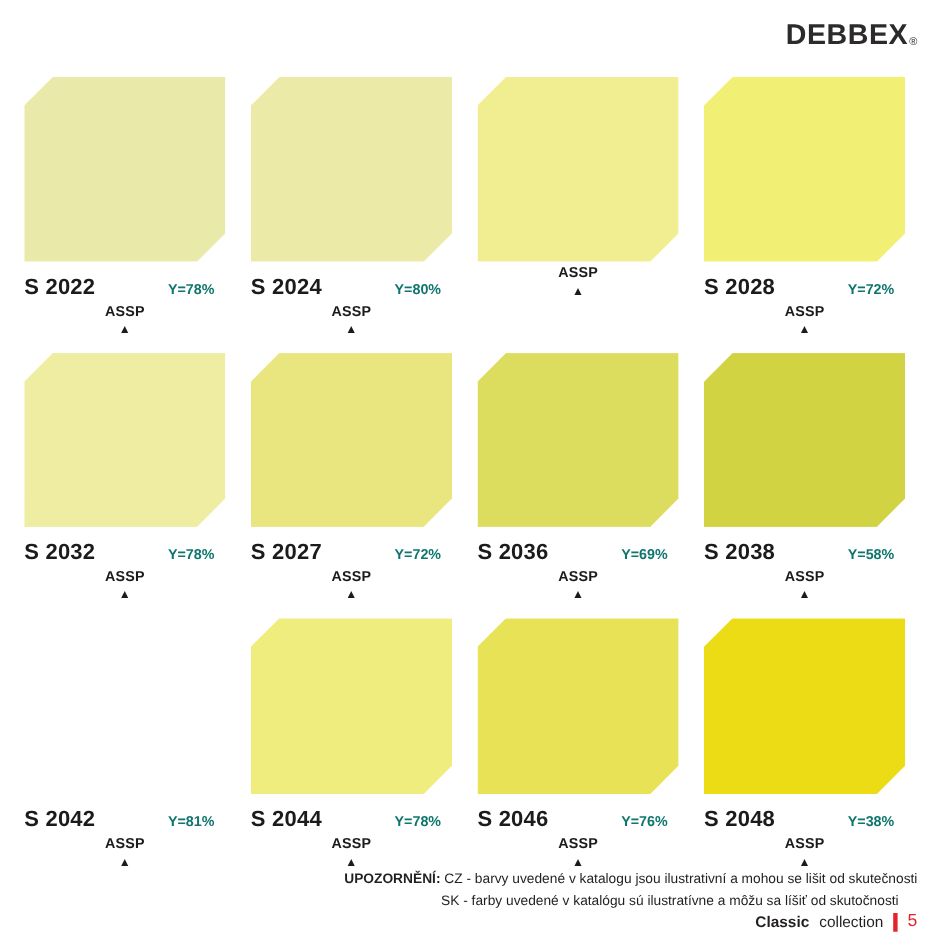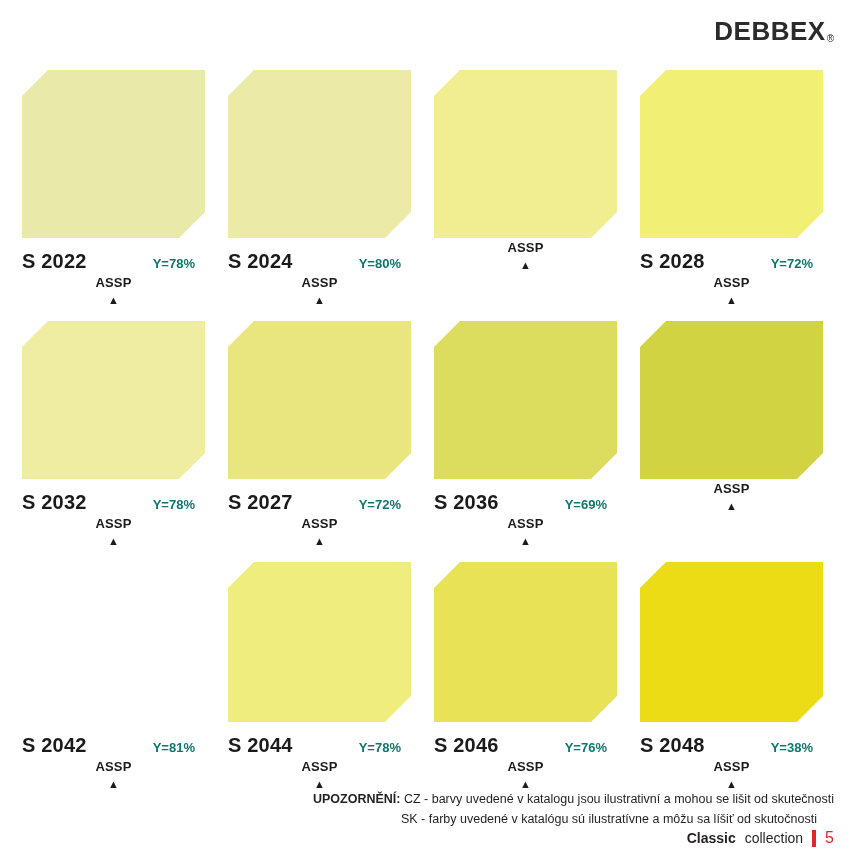--- a/index.html
+++ b/index.html
@@ -229,20 +229,24 @@
         <span class="code">S 2036</span>
         <span class="yval">Y=69%</span>
       </div>
       <div class="sub">
         <span>ASSP</span>
         <span class="tri">▲</span>
       </div>
     </div>
     <div class="cell">
       <div class="chip" style="background-color: rgb(210, 211, 67);"></div>
+      <div class="meta">
+        <span class="code">S 2038</span>
+        <span class="yval">Y=58%</span>
+      </div>
       <div class="sub">
         <span>ASSP</span>
         <span class="tri">▲</span>
       </div>
     </div>
   </div>
 
   <div class="row row-3">
     <div class="cell">
       <div class="chip"></div>

